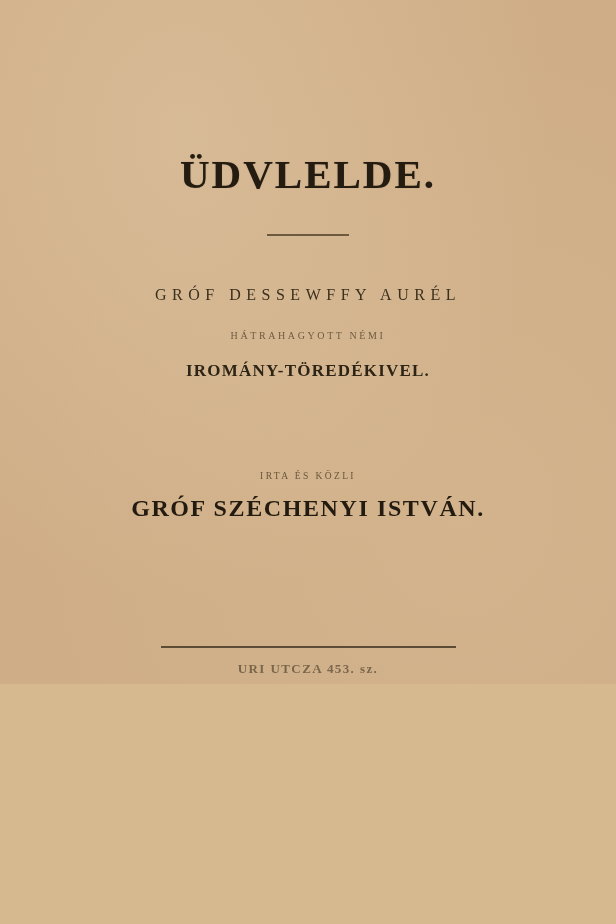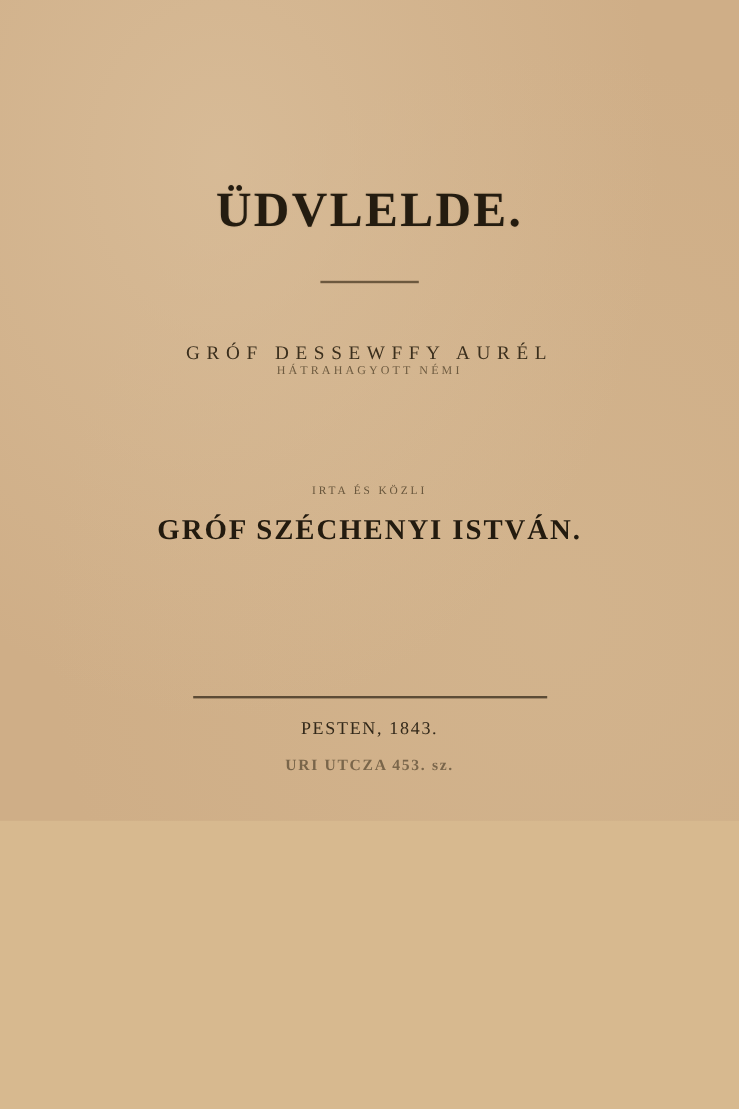--- a/index.html
+++ b/index.html
@@ -51,20 +51,21 @@
     opacity: 0.75;
   }
   .subject {
     margin-top: 50px;
     font-size: 16px;
     letter-spacing: 5.5px;
     color: #3b2f1d;
     font-weight: normal;
   }
   .small-caps-line {
+    margin-top: 26px;
     font-size: 10px;
     letter-spacing: 2.6px;
     color: #5d4c33;
     opacity: 0.85;
   }
   .fragment {
     margin-top: 20px;
     font-size: 17px;
     letter-spacing: 1.2px;
     font-weight: bold;
@@ -119,26 +120,26 @@
   <div class="sheet">
 
     <div class="title">ÜDVLELDE.</div>
 
     <div class="rule-short"></div>
 
     <div class="subject">GRÓF DESSEWFFY AURÉL</div>
 
     <div class="small-caps-line">HÁTRAHAGYOTT NÉMI</div>
 
+    <div class="fragment">IROMÁNY-TÖREDÉKIVEL.</div>
 
     <div class="byline-small">IRTA ÉS KÖZLI</div>
 
     <div class="author">GRÓF SZÉCHENYI ISTVÁN.</div>
 
     <div class="rule-long"></div>
 
-    <div class="imprint-place">PESTEN, 1843.</div>
 
 
     <div class="imprint-address">URI UTCZA 453. sz.</div>
 
   </div>
 </div>
 
 </body></html>

